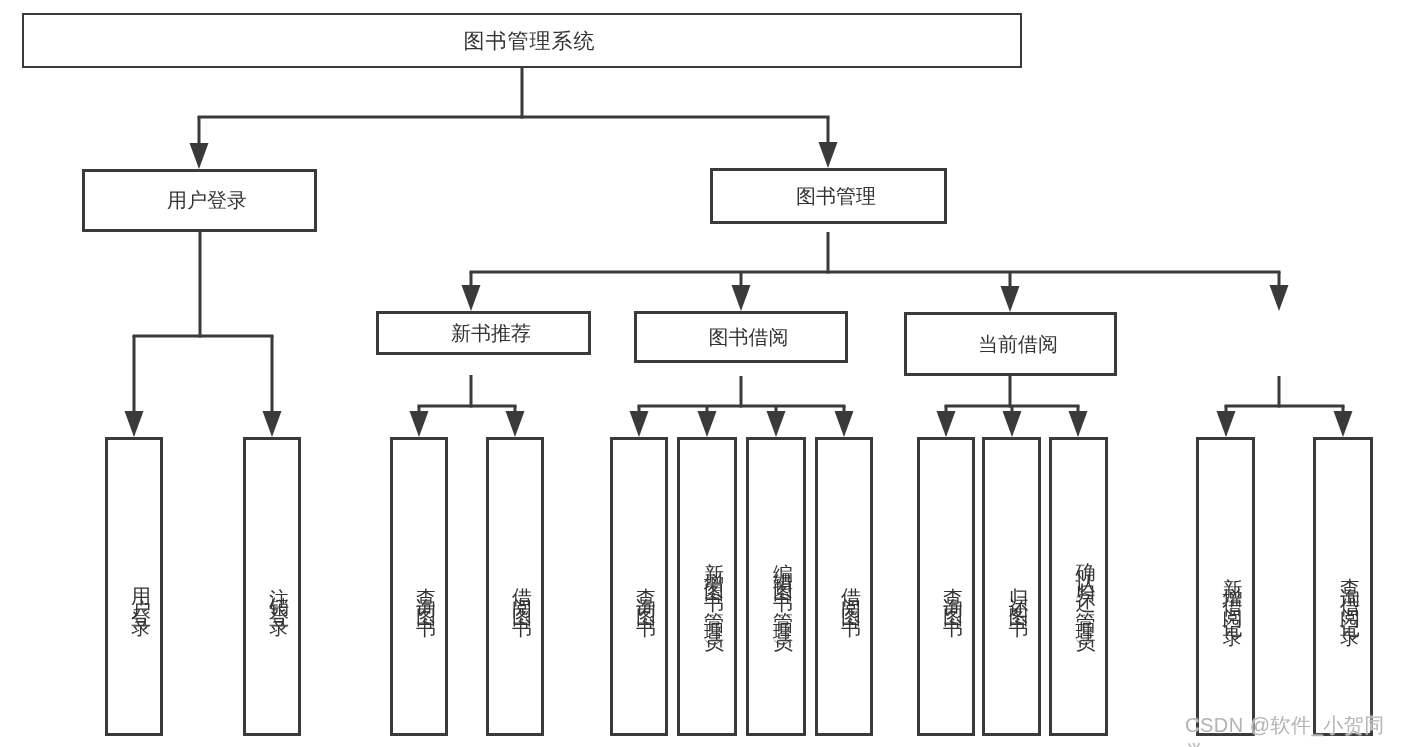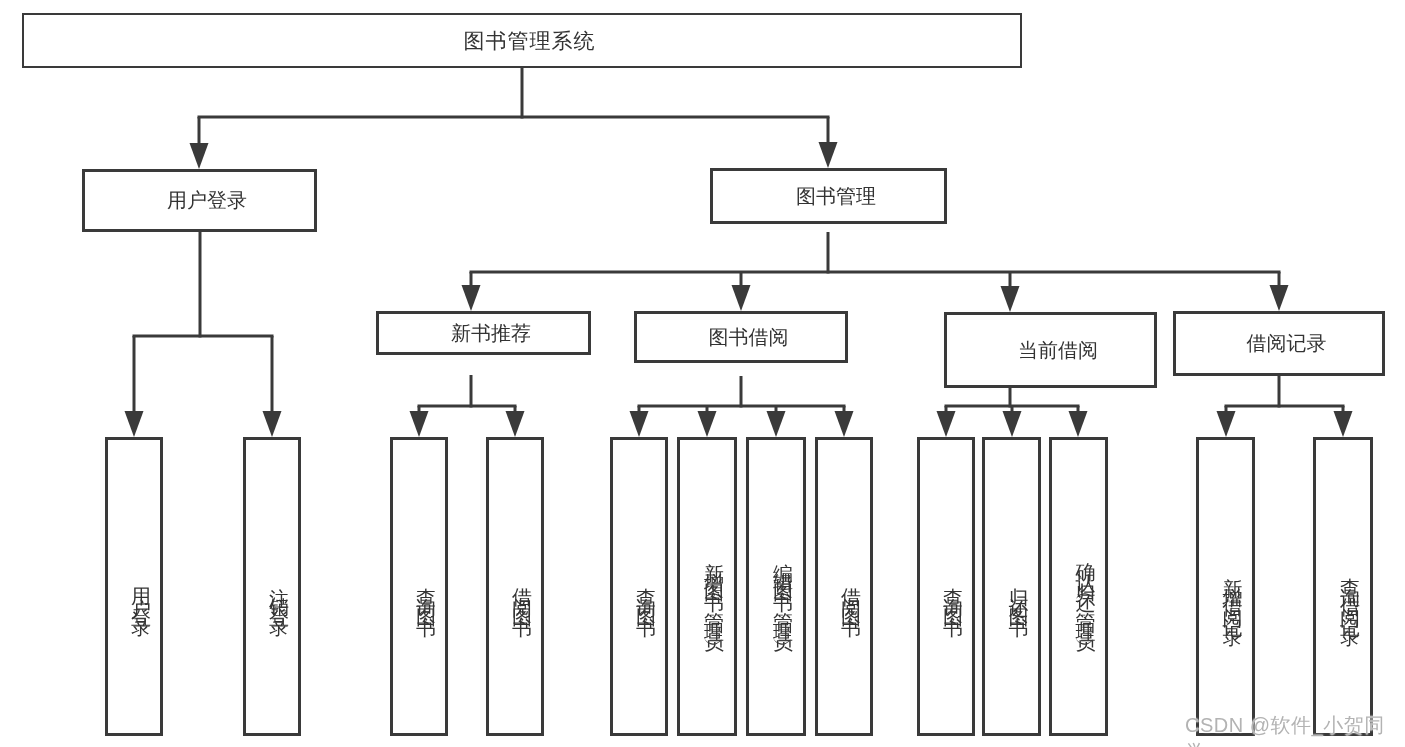--- a/index.html
+++ b/index.html
@@ -109,25 +109,22 @@
   <div class="box h" style="left:710px;top:168px;width:237px;height:56px;">
     <span class="lbl">图书管理</span>
   </div>
 
   <div class="box h" style="left:376px;top:311px;width:215px;height:44px;">
     <span class="lbl">新书推荐</span>
   </div>
   <div class="box h" style="left:634px;top:311px;width:214px;height:52px;">
     <span class="lbl">图书借阅</span>
   </div>
-  <div class="box h" style="left:904px;top:312px;width:213px;height:76px;margin-left:40px;">
+  <div class="box h" style="left:904px;top:312px;width:213px;height:64px;">
     <span class="lbl">当前借阅</span>
-  </div>
-  <div class="box h" style="left:1173px;top:311px;width:212px;height:65px;">
-    <span class="lbl">借阅记录</span>
   </div>
 
   <div class="box v" style="left:105px;top:437px;width:58px;height:299px;">
     <span class="lbl">用户登录</span>
   </div>
   <div class="box v" style="left:243px;top:437px;width:58px;height:299px;">
     <span class="lbl">注销登录</span>
   </div>
 
   <div class="box v" style="left:390px;top:437px;width:58px;height:299px;">

